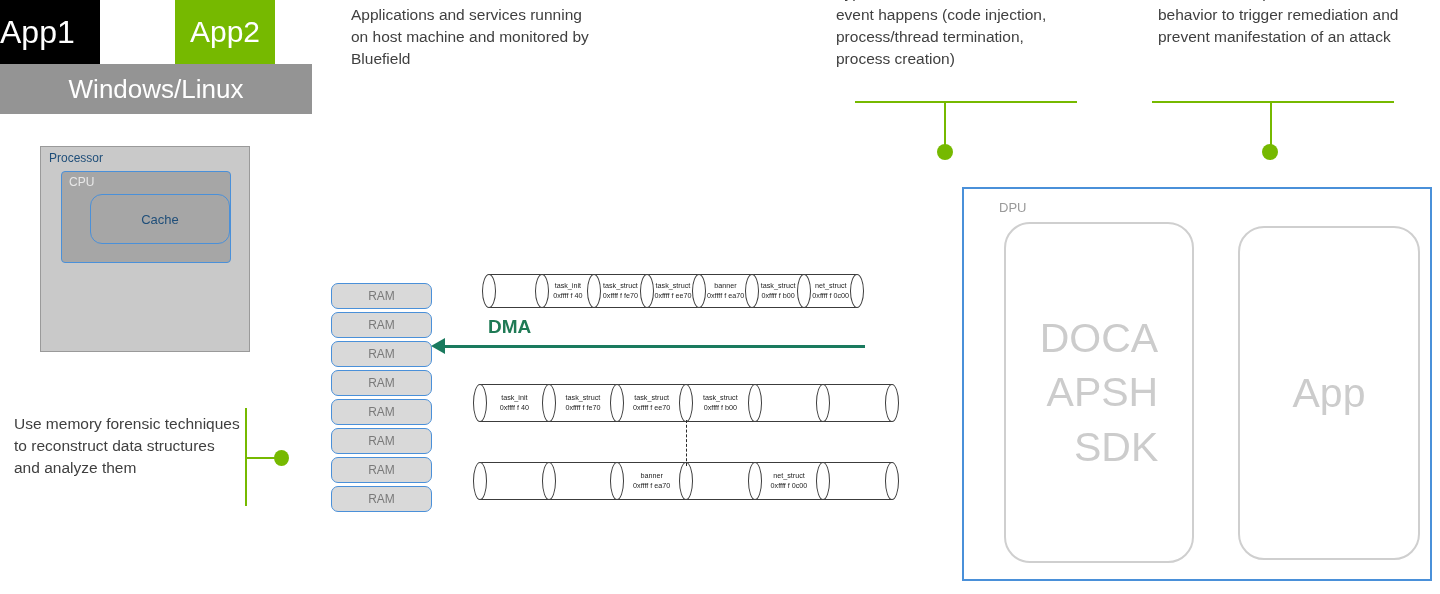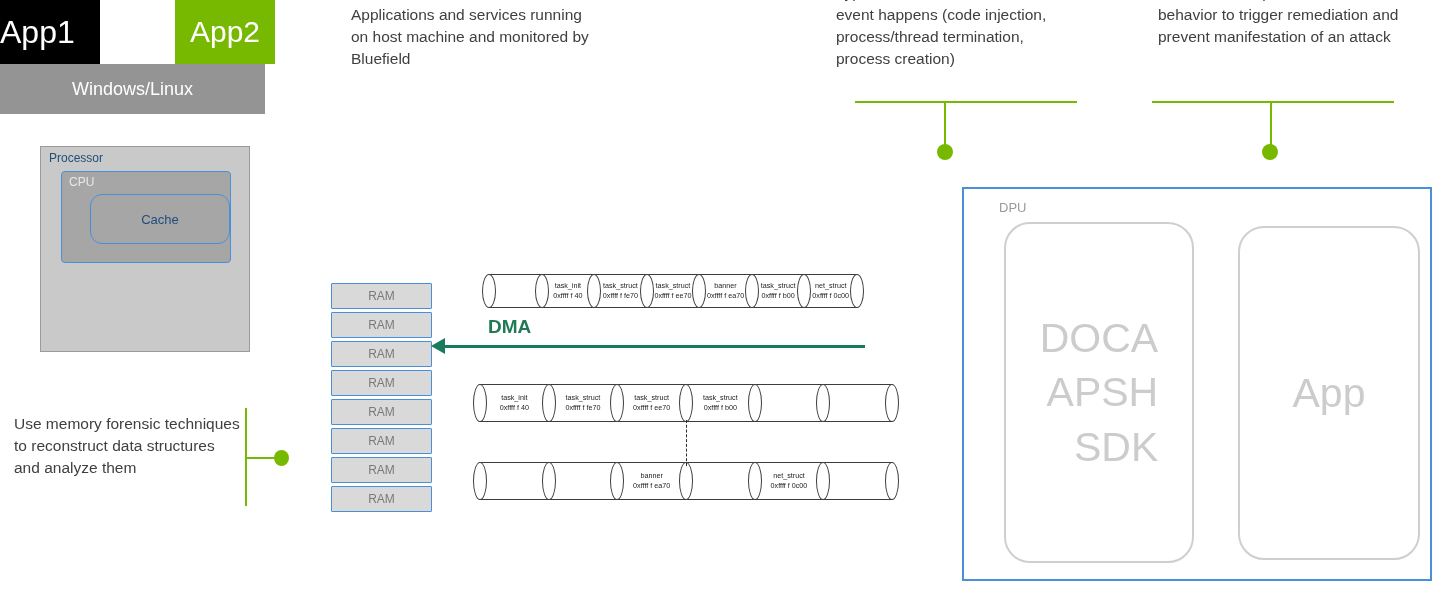--- a/index.html
+++ b/index.html
@@ -5,22 +5,22 @@
   html,body{margin:0;padding:0;background:#ffffff;}
   body{width:1440px;height:594px;position:relative;overflow:hidden;
        font-family:"Liberation Sans","DejaVu Sans",sans-serif;color:#3a3a3a;}
   .abs{position:absolute;}
 
   
   #app1{left:0;top:0;width:100px;height:64px;background:#000000;color:#fff;
         font-size:32px;display:flex;align-items:center;justify-content:flex-start;}
   #app2{left:175px;top:0;width:100px;height:64px;background:#76b900;color:#fff;
         font-size:30px;display:flex;align-items:center;justify-content:center;}
-  #os{left:0;top:64px;width:265px;height:50px;background:#949494;color:#fff;
-      font-size:18px;display:flex;align-items:center;justify-content:center;}
+  #os{left:0;top:64px;width:312px;height:50px;background:#949494;color:#fff;
+      font-size:26px;display:flex;align-items:center;justify-content:center;}
 
   
   #processor{left:40px;top:146px;width:208px;height:204px;background:#c9c9c9;
              border:1px solid #9a9a9a;}
   #processor .ttl{position:absolute;left:8px;top:4px;font-size:12px;color:#1f4e79;}
   #cpu{position:absolute;left:20px;top:24px;width:168px;height:90px;
        background:#a6a6a6;border:1.5px solid #4a90d9;border-radius:4px;}
   #cpu .ttl{position:absolute;left:7px;top:3px;font-size:12px;color:#e8e8e8;}
   #cache{position:absolute;left:28px;top:22px;width:138px;height:48px;
          background:#a6a6a6;border:1.5px solid #4a90d9;border-radius:12px;
@@ -28,21 +28,21 @@
   .procbox{position:absolute;top:128px;width:70px;height:58px;background:#d2d2d2;
            border:1.5px solid #4a90d9;border-radius:5px;display:flex;align-items:center;
            justify-content:center;text-align:center;font-size:12.5px;font-weight:bold;
            color:#1f4e79;line-height:1.25;}
   #hostbridge{left:22px;}
   #memctrl{left:105px;width:78px;}
 
   
   #ramstack{left:331px;top:283px;width:101px;}
   .ram{height:24px;margin-bottom:3px;background:#d9d9d9;border:1.3px solid #4a90d9;
-       border-radius:1px;display:flex;align-items:center;justify-content:center;
+       border-radius:7px;display:flex;align-items:center;justify-content:center;
        font-size:12px;color:#7a7a7a;}
 
   
   .calltext{font-size:15.5px;line-height:1.42;color:#3f3f3f;}
 
   
   .gline-v{background:#76b900;width:2px;}
   .gline-h{background:#76b900;height:2px;}
   .gdot{background:#76b900;border-radius:50%;}
 

